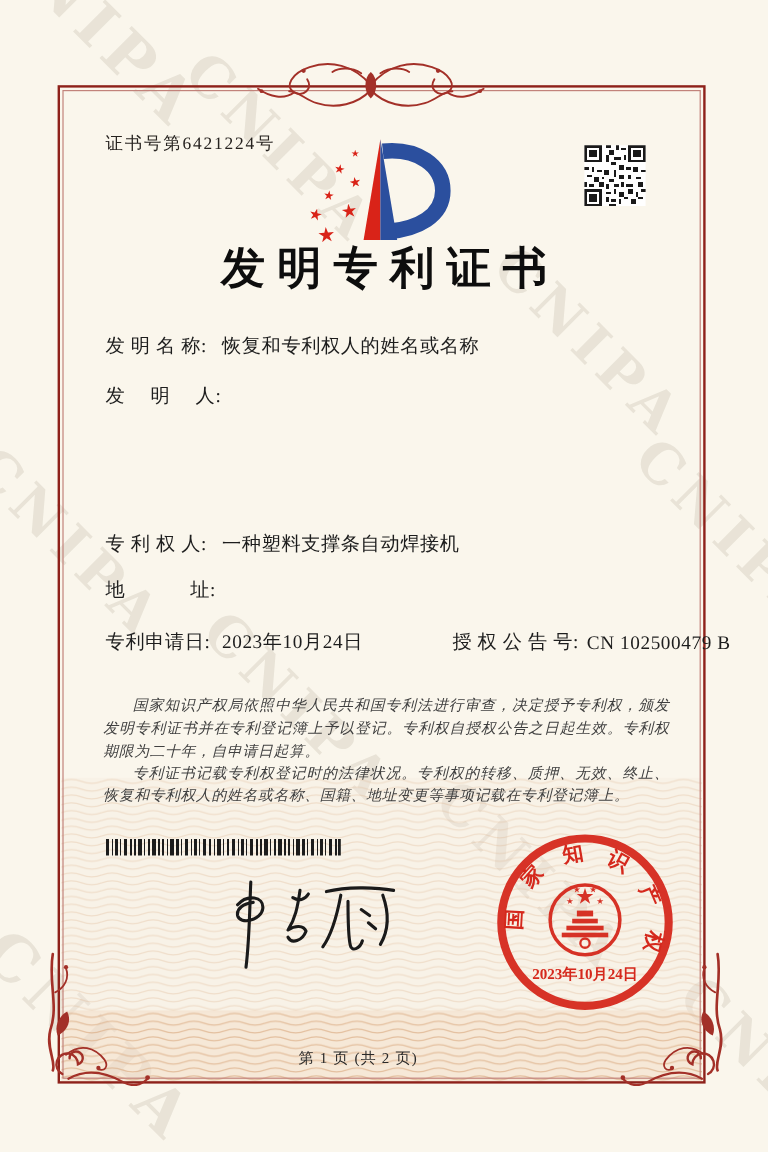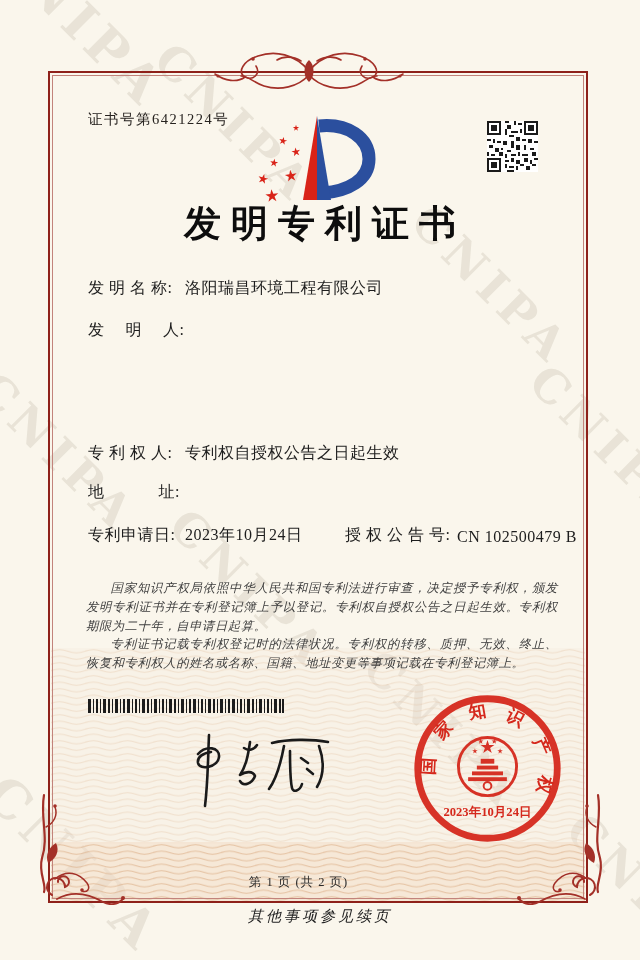--- a/index.html
+++ b/index.html
@@ -49,21 +49,21 @@
   
   .frow{
     position:absolute;left:88px;display:flex;align-items:flex-end;
     font-size:16px;letter-spacing:0.5px;color:#1d1d1d;
   }
   .flabel{flex:0 0 97px;white-space:nowrap;}
   .fvalue{white-space:nowrap;}
   .fvalue.wrap{white-space:normal;width:372px;line-height:21px;}
   .r1{top:278px}.r2{top:320px}.r3{top:361px}.r4{top:403px}
   .r5{top:443px}.r6{top:482px}.r7{top:525px}
-  .flabel2{flex:0 0 112px;margin-left:20px;white-space:nowrap;}
+  .flabel2{flex:0 0 112px;margin-left:52px;white-space:nowrap;}
   .fvalue1{flex:0 0 140px;white-space:nowrap;}
   
   .legal{
     position:absolute;left:86px;top:559px;width:472px;
     font-style:italic;font-size:12.3px;line-height:18.8px;
     letter-spacing:0.6px;color:#404040;text-align:justify;margin-top:20px;
   }
   .legal p{margin:0;text-indent:2em;}
   
   .barcode{position:absolute;left:88px;top:699px;}
@@ -245,28 +245,28 @@
       <rect x="19" y="22" width="2" height="2"></rect>
         <rect x="22" y="21" width="2" height="1"></rect>
         <rect x="10" y="24" width="3" height="1"></rect>
     </g>
   </svg>
 
   <div class="doc-title">发明专利证书</div>
 
   <div class="frow r1">
     <span class="flabel">发 明 名 称:</span>
-    <span class="fvalue">洛阳瑞昌环境工程有限公司</span>
+    <span class="fvalue">恢复和专利权人的姓名或名称</span>
   </div>
   <div class="frow r2">
     <span class="flabel">发　 明　 人:</span>
   </div>
   <div class="frow r5">
     <span class="flabel">专 利 权 人:</span>
-    <span class="fvalue">专利权自授权公告之日起生效</span>
+    <span class="fvalue">一种塑料支撑条自动焊接机</span>
   </div>
   <div class="frow r6">
     <span class="flabel">地　　　 址:</span>
   </div>
   <div class="frow r7">
     <span class="flabel">专利申请日:</span>
     <span class="fvalue1">2023年10月24日</span>
     <span class="flabel2">授 权 公 告 号:</span>
     <span class="fvalue">CN 102500479 B</span>
   </div>
@@ -367,15 +367,14 @@
       <rect x="73" y="70" width="14" height="5"></rect>
       <rect x="69" y="77" width="22" height="4"></rect>
       <rect x="64" y="83" width="32" height="4"></rect>
       <rect x="60" y="89" width="40" height="4"></rect>
       <circle cx="80" cy="98" r="4" fill="none" stroke="#d5281c" stroke-width="2"></circle>
     </g>
     <text x="80" y="129" text-anchor="middle" font-size="13" font-weight="bold" fill="#d5281c" font-family="'Liberation Serif',serif">2023年10月24日</text>
   </svg>
 
   <div class="page-info">第 1 页 (共 2 页)</div>
-  <div class="continuation">其他事项参见续页</div>
 
 </div>
 
 </body></html>

